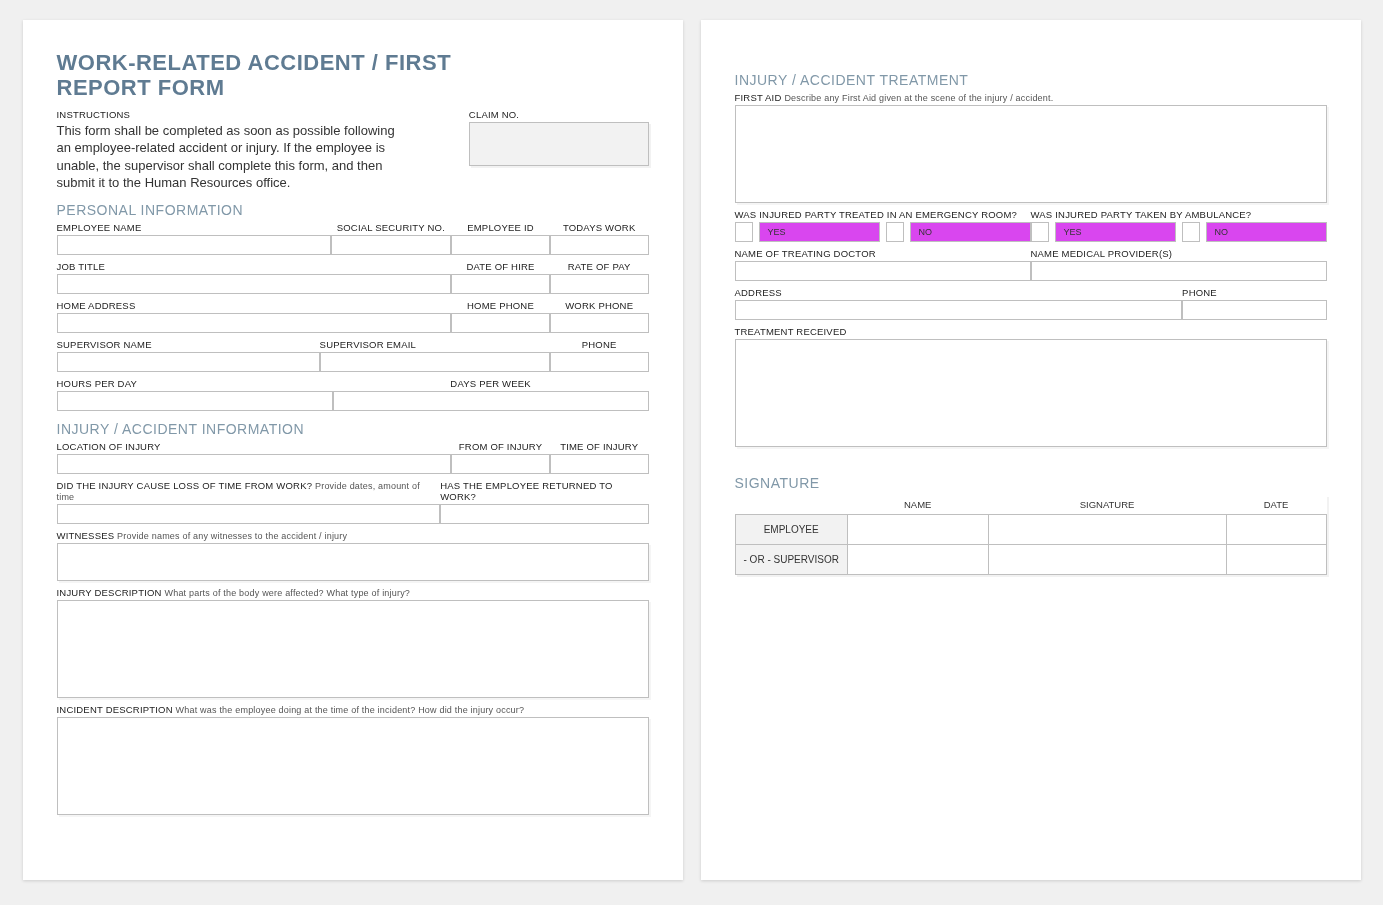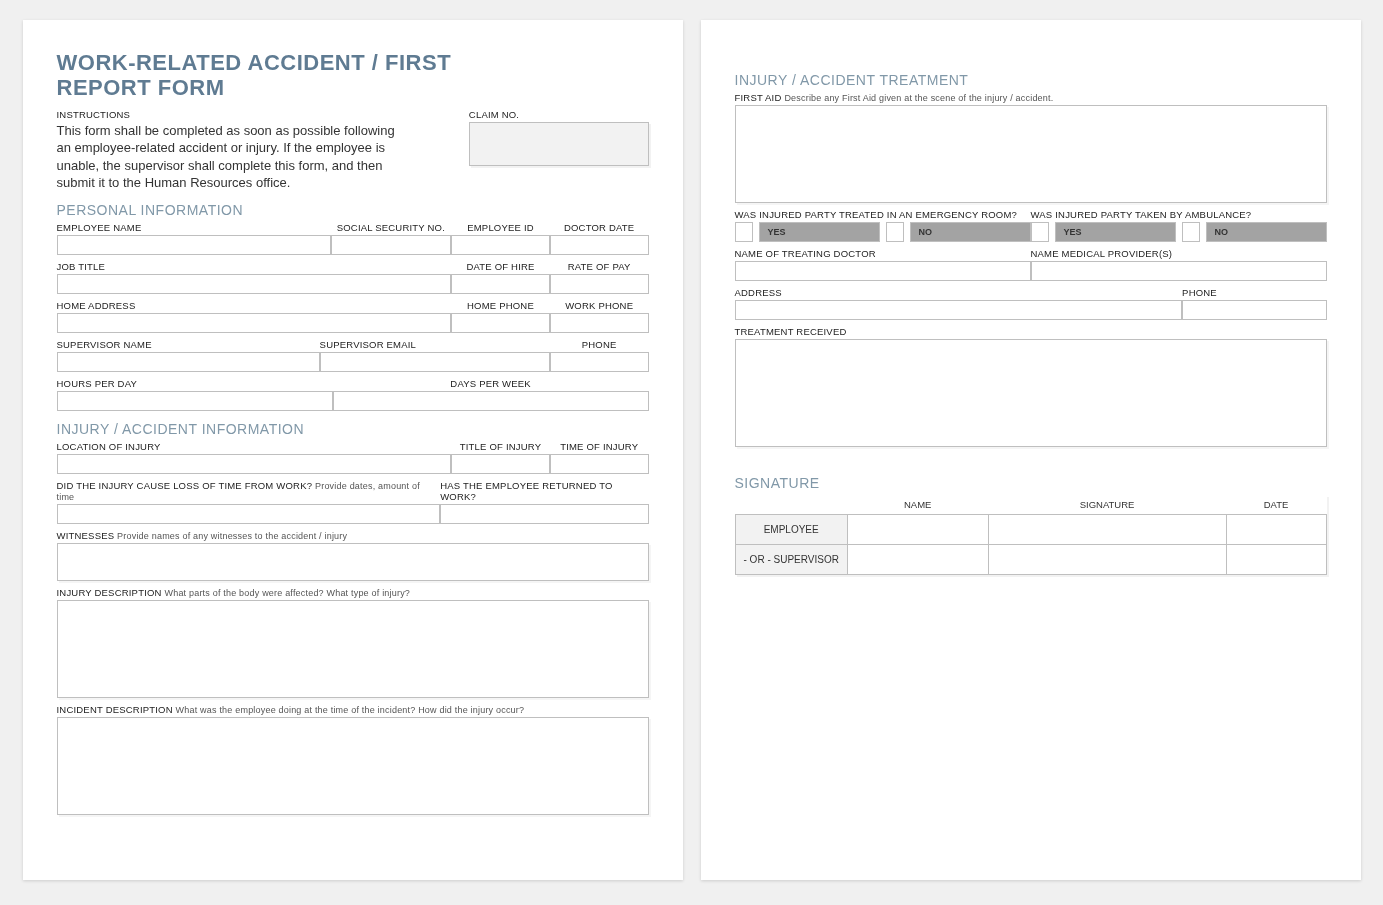--- a/index.html
+++ b/index.html
@@ -43,21 +43,21 @@
   .fld, .big-fld, .grey-fld {
     border: 1px solid #bfbfbf;
     background: #fff;
     height: 20px;
   }
   .big-fld.claim { height: 44px; background:#f2f2f2; box-shadow: 2px 2px 0 rgba(0,0,0,0.05);}
   .row { display: flex; gap: 0; margin-bottom: 4px; }
   .col { display: flex; flex-direction: column; } .mt6 { margin-top: 6px; } .mt10 { margin-top: 10px; }
   .yn-group { display:flex; gap:6px; }
   .yn-box { border:1px solid #bfbfbf; width:18px; height:20px; background:#fff;}
-  .yn-lbl { border:1px solid #bfbfbf; flex:1; height:20px; display:flex; align-items:center; padding:0 8px; font-size:9px; background:#a3a3a3;font-weight:bold; }
+  .yn-lbl { border:1px solid #bfbfbf; flex:1; height:20px; display:flex; align-items:center; padding:0 8px; font-size:9px; background:#d946ef; }
   .textarea { border:1px solid #bfbfbf; background:#fff; box-shadow:2px 2px 0 rgba(0,0,0,0.04);}
   .h40{height:38px;} .h100{height:98px;} .h110{height:108px;}
   .sig-table { width:100%; border-collapse:collapse; margin-top:4px; box-shadow:2px 2px 0 rgba(0,0,0,0.05);}
   .sig-table th { font-weight:normal; font-size:9.5px; padding:4px 6px; text-align:center; border:none;}
   .sig-table td { border:1px solid #bfbfbf; height:30px; font-size:10px; padding:4px 8px;}
   .sig-table td.rh { background:#f2f2f2; text-align:center; white-space:nowrap; width:100px;}
 </style>
 </head>
 <body>
 
@@ -87,21 +87,21 @@
     </div>
     <div class="col" style="flex:1.1">
       <span class="lbl" style="text-align:center">SOCIAL SECURITY NO.</span>
       <div class="fld"></div>
     </div>
     <div class="col" style="flex:0.9">
       <span class="lbl" style="text-align:center">EMPLOYEE ID</span>
       <div class="fld"></div>
     </div>
     <div class="col" style="flex:0.9">
-      <span class="lbl" style="text-align:center">DOCTOR DATE</span>
+      <span class="lbl" style="text-align:center">TODAYS WORK</span>
       <div class="fld"></div>
     </div>
   </div>
 
   <div class="row mt6">
     <div class="col" style="flex:3.6">
       <span class="lbl">JOB TITLE</span>
       <div class="fld"></div>
     </div>
     <div class="col" style="flex:0.9">
@@ -156,21 +156,21 @@
   </div>
 
   <div class="section-h mt10">INJURY / ACCIDENT INFORMATION</div>
 
   <div class="row">
     <div class="col" style="flex:3.6">
       <span class="lbl">LOCATION OF INJURY</span>
       <div class="fld"></div>
     </div>
     <div class="col" style="flex:0.9">
-      <span class="lbl" style="text-align:center">TITLE OF INJURY</span>
+      <span class="lbl" style="text-align:center">FROM OF INJURY</span>
       <div class="fld"></div>
     </div>
     <div class="col" style="flex:0.9">
       <span class="lbl" style="text-align:center">TIME OF INJURY</span>
       <div class="fld"></div>
     </div>
   </div>
 
   <div class="row mt6">
     <div class="col" style="flex:3.5">

